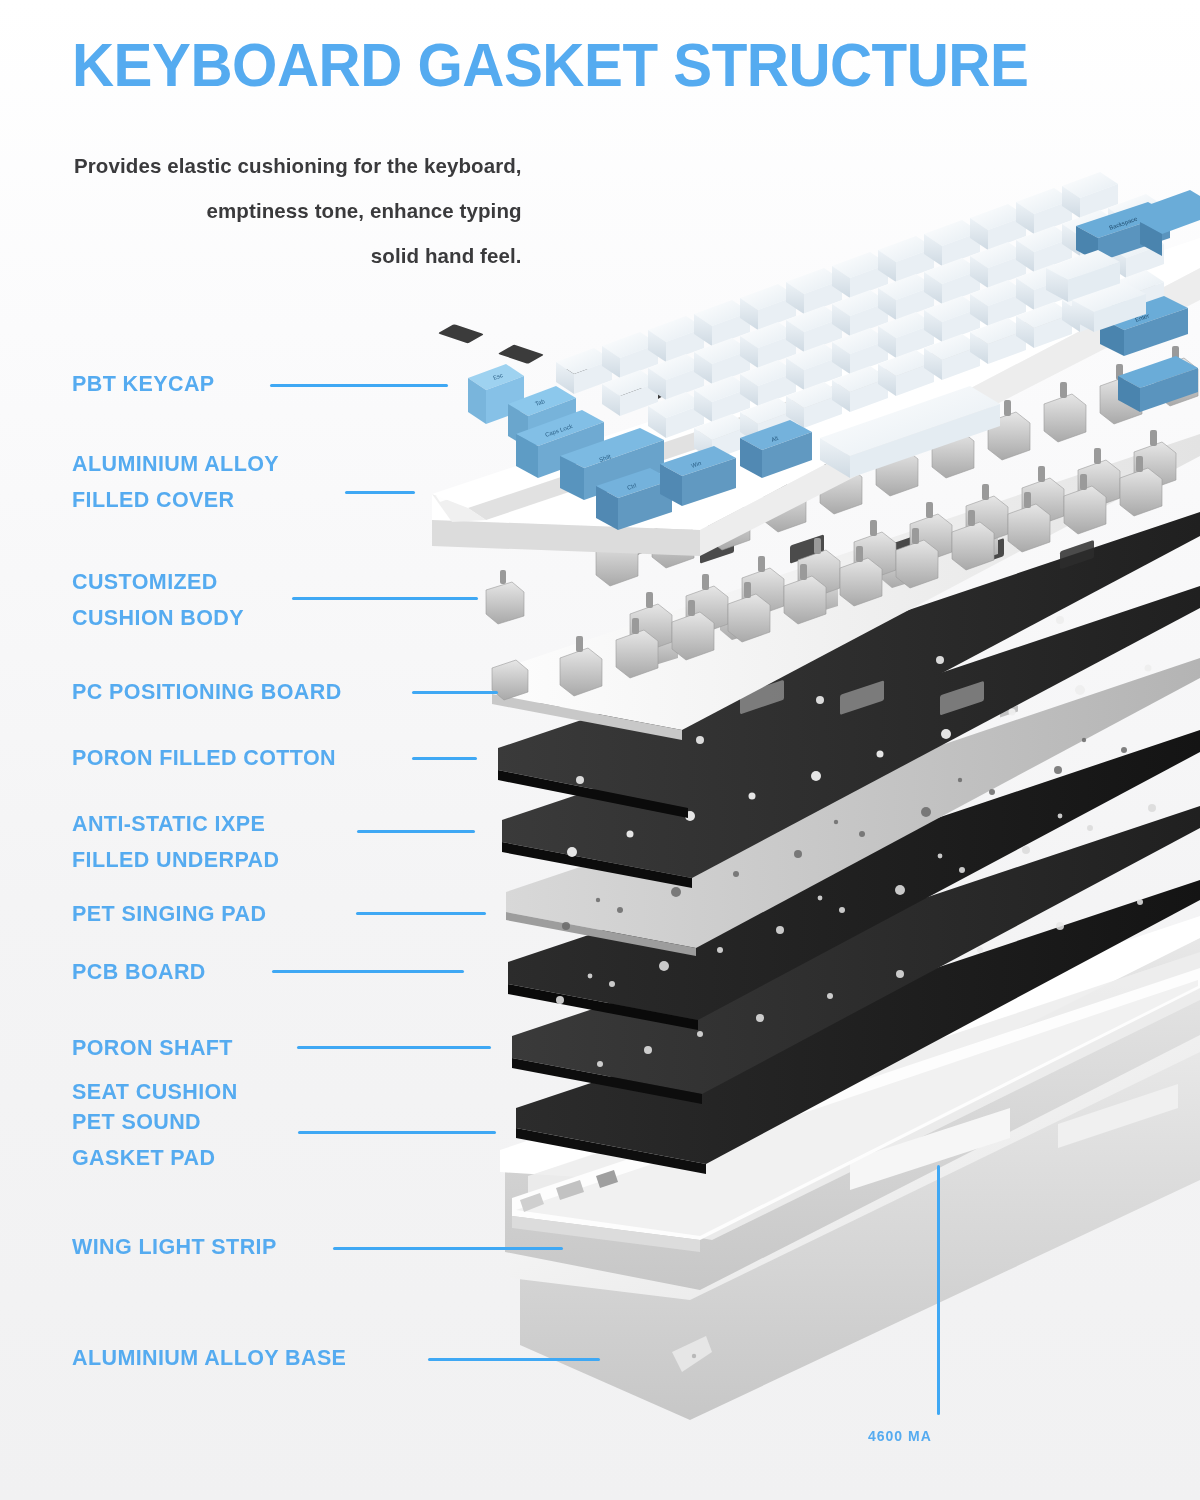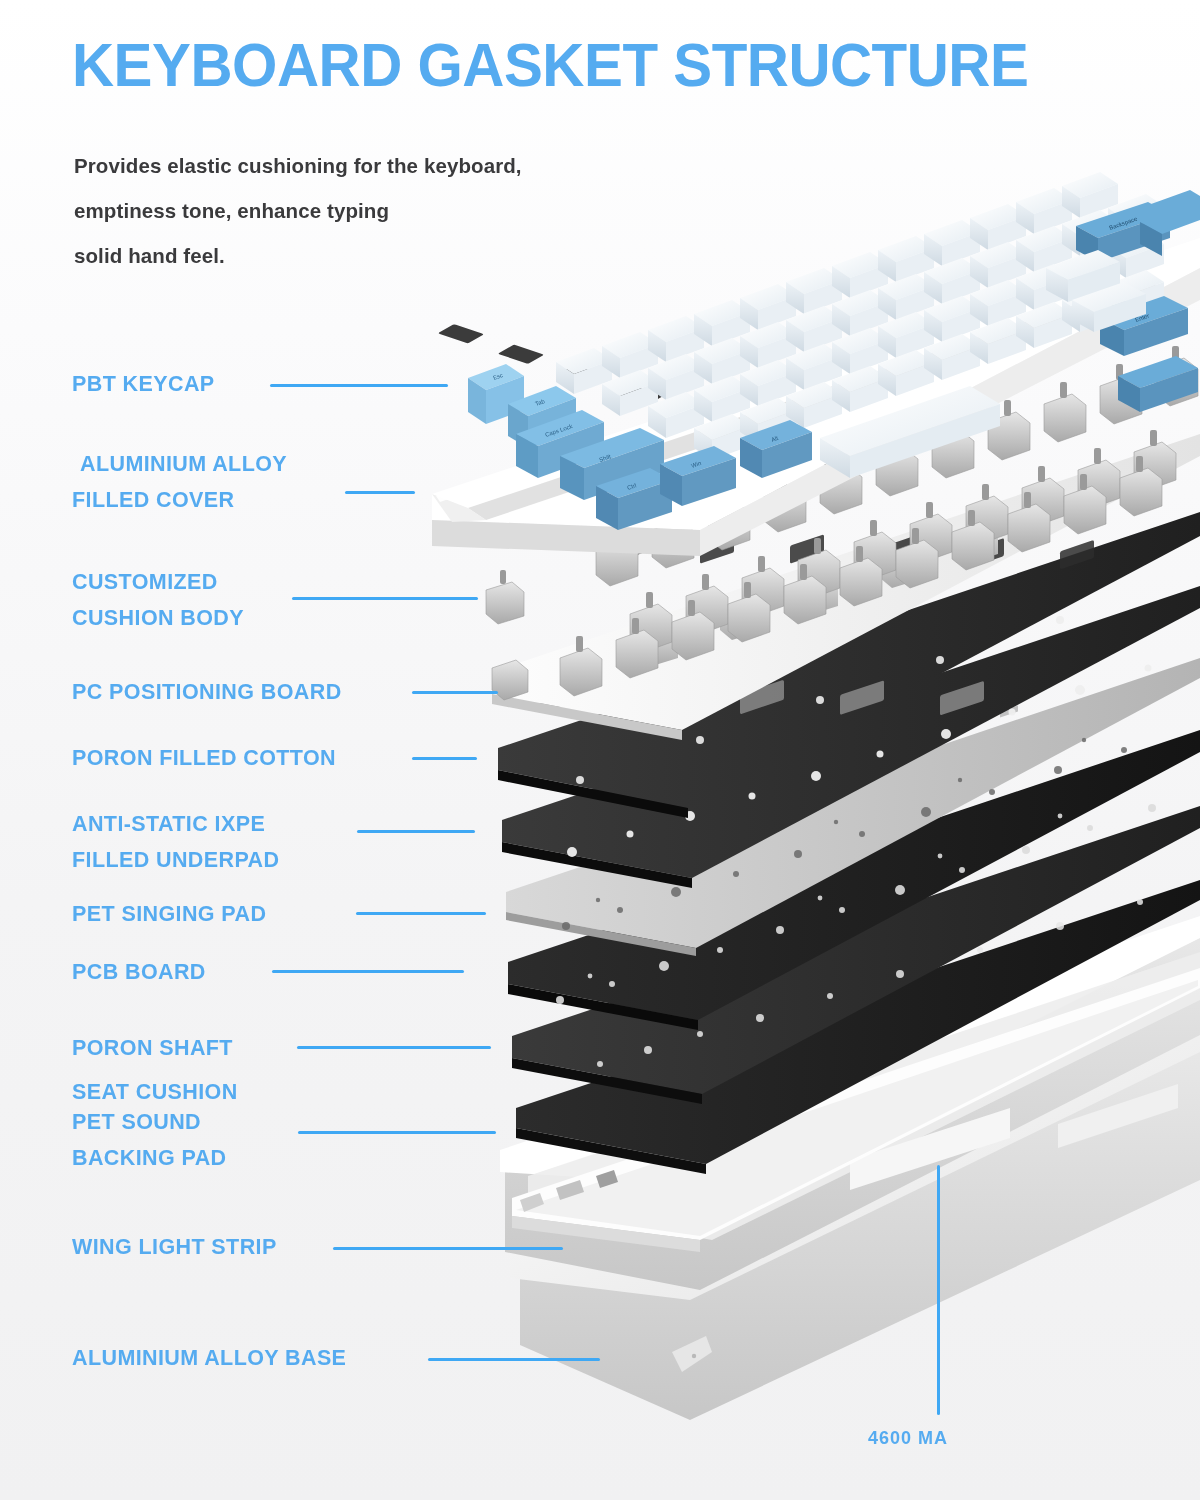--- a/index.html
+++ b/index.html
@@ -14,36 +14,36 @@
   #page-title{
     position:absolute; left:72px; top:34px;
     font-size:62px; font-weight:bold; letter-spacing:-0.5px;
     color:#55ABF0; line-height:1.0;
     transform:scaleX(0.94); transform-origin:left top;
     white-space:nowrap;
   }
   #subtitle{
     position:absolute; left:74px; top:143px;
     font-size:20.5px; font-weight:bold; color:#3a3a3c;
-    line-height:45px; letter-spacing:0.1px;
+    line-height:45px; letter-spacing:0.1px;text-align:right;
   }
 
   
   .callout{ position:absolute; }
   .callout .txt{
     position:absolute; left:0; top:0;
     color:#55ABF0; font-weight:bold; font-size:21.5px;
     line-height:36px; letter-spacing:0.4px; white-space:nowrap;
   }
   .leader{ position:absolute; height:3px; background:#3FA8F4; border-radius:2px; }
 
   #mah-line{ position:absolute; left:937px; top:1165px; width:3px; height:250px;
              background:#3FA8F4; border-radius:2px; }
   #mah-label{ position:absolute; left:868px; top:1428px;
-              color:#55ABF0; font-weight:bold; font-size:18px; letter-spacing:1px;text-align:center; }
+              color:#55ABF0; font-weight:bold; font-size:14px; letter-spacing:1px;text-align:center; }
 
   
   #art{ position:absolute; left:0; top:0; width:1200px; height:1500px; pointer-events:none; }
 </style>
 </head>
 <body>
 
 <h1 id="page-title">KEYBOARD GASKET STRUCTURE</h1>
 
 <div id="subtitle">
@@ -720,21 +720,21 @@
     </g>
   </svg>
 </div>
 
 <div class="callout" style="left:72px; top:366px;">
   <div class="txt">PBT KEYCAP</div>
 </div>
 <div class="leader" style="left:270px; top:384px; width:178px;"></div>
 
 <div class="callout" style="left:72px; top:446px;">
-  <div class="txt" style="top:0;margin-left:8px;">ALUMINIUM ALLOY</div>
+  <div class="txt" style="top:0;">ALUMINIUM ALLOY</div>
   <div class="txt" style="top:36px;">FILLED COVER</div>
 </div>
 <div class="leader" style="left:345px; top:491px; width:70px;"></div>
 
 <div class="callout" style="left:72px; top:564px;">
   <div class="txt" style="top:0;">CUSTOMIZED</div>
   <div class="txt" style="top:36px;">CUSHION BODY</div>
 </div>
 <div class="leader" style="left:292px; top:597px; width:186px;"></div>
 
@@ -765,21 +765,21 @@
 <div class="leader" style="left:272px; top:970px; width:192px;"></div>
 
 <div class="callout" style="left:72px; top:1014px;">
   <div class="txt" style="top:16px;">PORON SHAFT</div>
   <div class="txt" style="top:40px;margin-top:20px;">SEAT CUSHION</div>
 </div>
 <div class="leader" style="left:297px; top:1046px; width:194px;"></div>
 
 <div class="callout" style="left:72px; top:1104px;">
   <div class="txt" style="top:0;">PET SOUND</div>
-  <div class="txt" style="top:36px;">BACKING PAD</div>
+  <div class="txt" style="top:36px;">GASKET PAD</div>
 </div>
 <div class="leader" style="left:298px; top:1131px; width:198px;"></div>
 
 <div class="callout" style="left:72px; top:1229px;">
   <div class="txt">WING LIGHT STRIP</div>
 </div>
 <div class="leader" style="left:333px; top:1247px; width:230px;"></div>
 
 <div class="callout" style="left:72px; top:1340px;">
   <div class="txt">ALUMINIUM ALLOY BASE</div>

